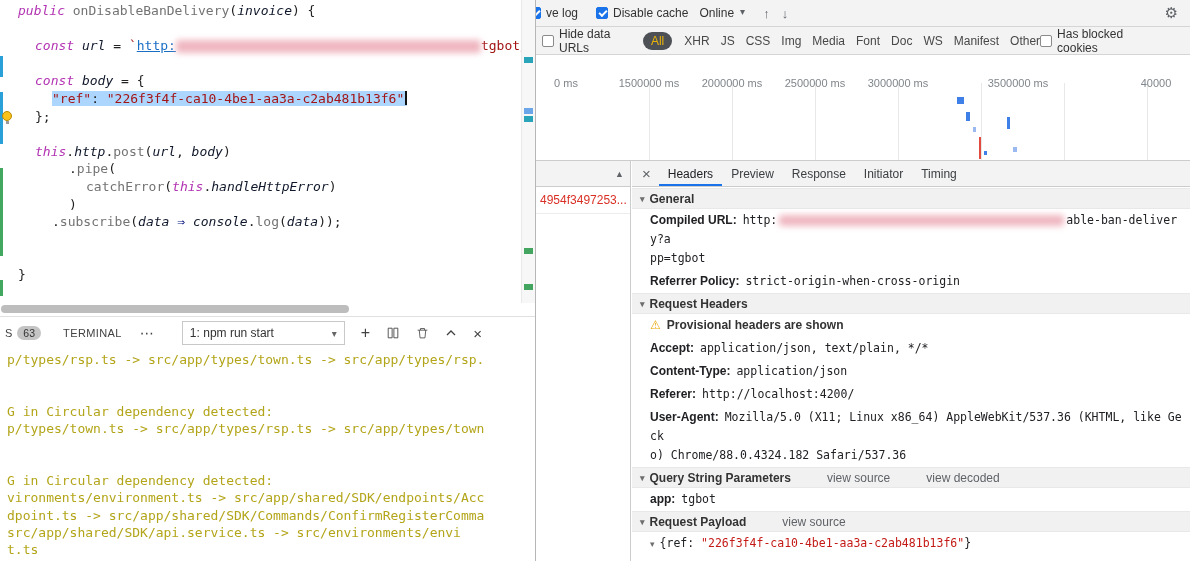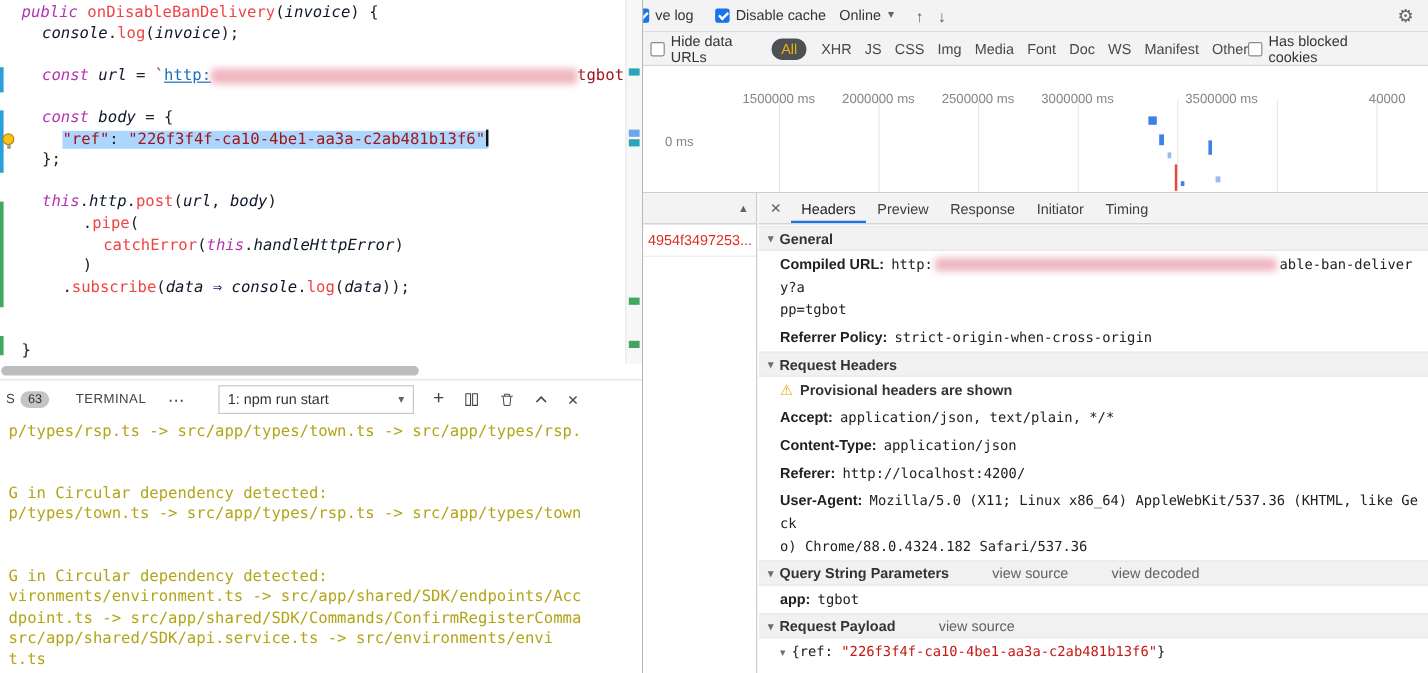--- a/index.html
+++ b/index.html
@@ -10,21 +10,21 @@
   .editor { position:absolute; left:0; top:0; width:535px; height:561px; background:#fff; }
   .gutter { position:absolute; left:0; top:0; width:18px; height:303px; }
   .gbar { position:absolute; left:0; width:3px; }
   .bulb { position:absolute; left:2px; top:111px; width:10px; height:10px; border-radius:50%;
           background:#f8c21b; border:1px solid #b98900; }
   .bulb::after { content:""; position:absolute; left:3px; top:9px; width:3px; height:3px; background:#9b9b9b; }
   .code { position:absolute; left:18px; top:2px; width:503px; height:300px; overflow:hidden;
           font:13px/17.6px "DejaVu Sans Mono", monospace; color:#222; }
   .cline { height:17.6px; white-space:pre; }
   .tk-kw { color:#b333b3; font-style:italic; }
-  .tk-fn { color:#ef4444; }
+  .tk-fn { color:#737373; }
   .tk-vr { color:#0f172a;font-style:italic; }
   .tk-st { color:#a31515; }
   .tk-lk { color:#1a6fc4; text-decoration:underline; }
   .tk-pl { color:#222; }
   .tk-ar { color:#001080; }
   .tk-blur { display:inline-block; width:305px; height:13px; background:#efb6c0; border-radius:3px;
              filter:blur(3px); vertical-align:middle; }
   .selbg { background:#add6ff; }
   .caret { display:inline-block; width:2px; height:14px; background:#111; vertical-align:-2px; margin-left:1px; }
   .vscroll { position:absolute; right:0; top:0; width:14px; height:303px; background:#f7f7f7; border-left:1px solid #e9e9e9; }
@@ -111,21 +111,20 @@
   <section class="editor">
     <div class="gutter">
       <div class="gbar" style="top:56px;height:21px;background:#29a0d8"></div>
       <div class="gbar" style="top:92px;height:52px;background:#29a0d8"></div>
       <div class="gbar" style="top:168px;height:88px;background:#42a85f"></div>
       <div class="gbar" style="top:280px;height:16px;background:#42a85f"></div>
       <div class="bulb"></div>
     </div>
     <div class="code">
         <div class="cline" style="padding-left: 0px;"><span class="tk-kw">public</span><span class="tk-pl"> </span><span class="tk-fn">onDisableBanDelivery</span><span class="tk-pl">(</span><span class="tk-vr">invoice</span><span class="tk-pl">) {</span></div>
-        <div class="cline" style="padding-left: 17px;"><span class="tk-vr">console</span><span class="tk-pl">.</span><span class="tk-fn">log</span><span class="tk-pl">(</span><span class="tk-vr">invoice</span><span class="tk-pl">);</span></div>
         <div class="cline" style="padding-left: 0px;"></div>
         <div class="cline" style="padding-left: 17px;"><span class="tk-kw">const</span><span class="tk-pl"> </span><span class="tk-vr">url</span><span class="tk-pl"> = </span><span class="tk-st">`</span><span class="tk-lk">http:</span><span class="tk-blur"></span><span class="tk-st">tgbot/dis</span></div>
         <div class="cline" style="padding-left: 0px;"></div>
         <div class="cline" style="padding-left: 17px;"><span class="tk-kw">const</span><span class="tk-pl"> </span><span class="tk-vr">body</span><span class="tk-pl"> = {</span></div>
         <div class="cline" style="padding-left: 34px;"><span class="selbg"><span class="tk-st">"ref"</span><span class="tk-pl">: </span><span class="tk-st">"226f3f4f-ca10-4be1-aa3a-c2ab481b13f6"</span><span class="caret"></span></span></div>
         <div class="cline" style="padding-left: 17px;"><span class="tk-pl">};</span></div>
         <div class="cline" style="padding-left: 0px;"></div>
         <div class="cline" style="padding-left: 17px;"><span class="tk-kw">this</span><span class="tk-pl">.</span><span class="tk-vr">http</span><span class="tk-pl">.</span><span class="tk-fn">post</span><span class="tk-pl">(</span><span class="tk-vr">url</span><span class="tk-pl">, </span><span class="tk-vr">body</span><span class="tk-pl">)</span></div>
         <div class="cline" style="padding-left: 51px;"><span class="tk-pl">.</span><span class="tk-fn">pipe</span><span class="tk-pl">(</span></div>
         <div class="cline" style="padding-left: 68px;"><span class="tk-fn">catchError</span><span class="tk-pl">(</span><span class="tk-kw">this</span><span class="tk-pl">.</span><span class="tk-vr">handleHttpError</span><span class="tk-pl">)</span></div>
@@ -215,21 +214,21 @@
     </div>
 
     <div class="timeline">
         <div class="gridline" style="left: 113px;"></div>
         <div class="gridline" style="left: 196px;"></div>
         <div class="gridline" style="left: 279px;"></div>
         <div class="gridline" style="left: 362px;"></div>
         <div class="gridline" style="left: 445px;"></div>
         <div class="gridline" style="left: 528px;"></div>
         <div class="gridline" style="left: 611px;"></div>
-        <div class="tlabel" style="left: 30px; margin-top: 36px;">0 ms</div>
+        <div class="tlabel" style="left: 30px;">0 ms</div>
         <div class="tlabel" style="left: 113px;">1500000 ms</div>
         <div class="tlabel" style="left: 196px;">2000000 ms</div>
         <div class="tlabel" style="left: 279px;">2500000 ms</div>
         <div class="tlabel" style="left: 362px;">3000000 ms</div>
         <div class="tlabel" style="left: 445px; margin-left: 37px;">3500000 ms</div>
         <div class="tlabel" style="left: 620px;">40000</div>
         <div class="tmark" style="left: 421px; top: 42px; width: 7px; height: 7px; background: rgb(63, 127, 232);"></div>
         <div class="tmark" style="left: 430px; top: 57px; width: 4px; height: 9px; background: rgb(63, 127, 232);"></div>
         <div class="tmark" style="left: 437px; top: 72px; width: 3px; height: 5px; background: rgb(155, 185, 241);"></div>
         <div class="tmark" style="left: 443px; top: 82px; width: 2px; height: 22px; background: rgb(224, 74, 63);"></div>

